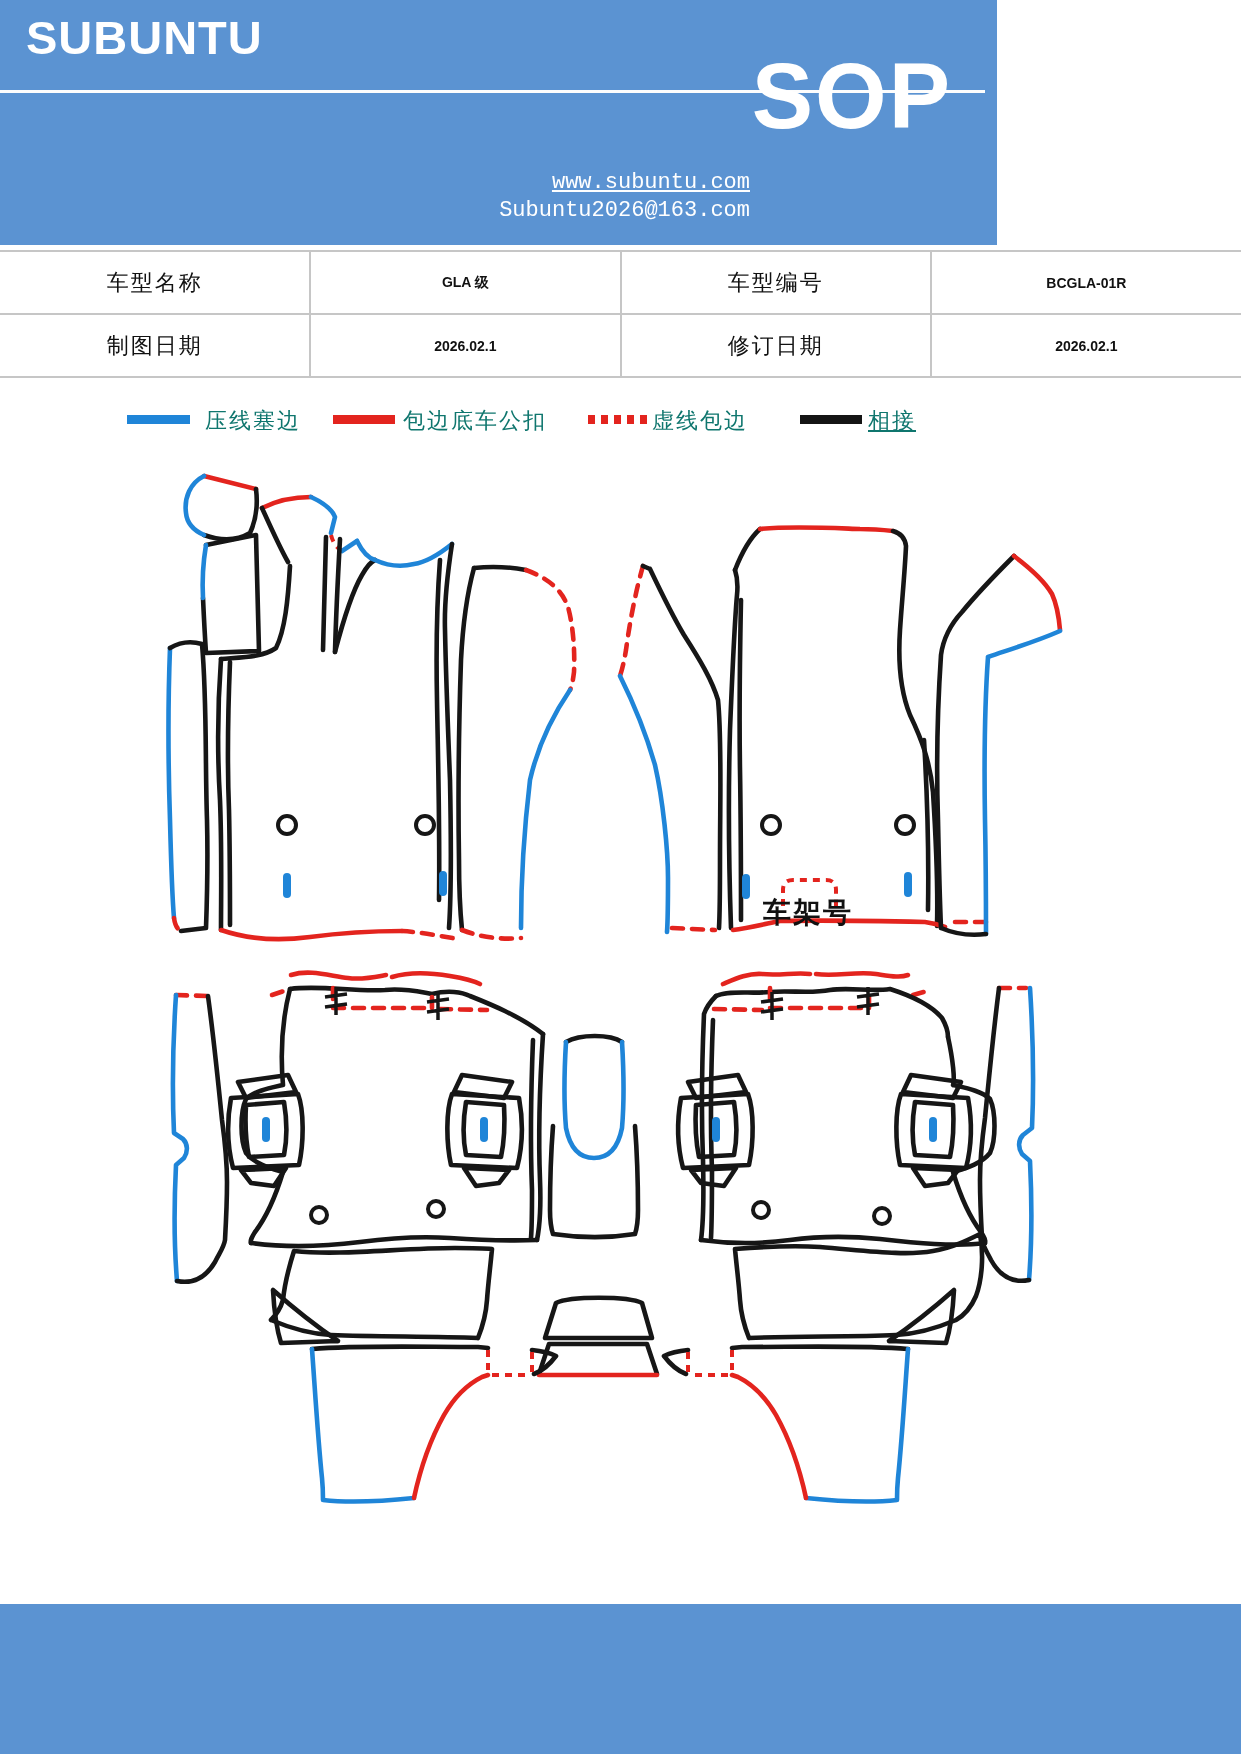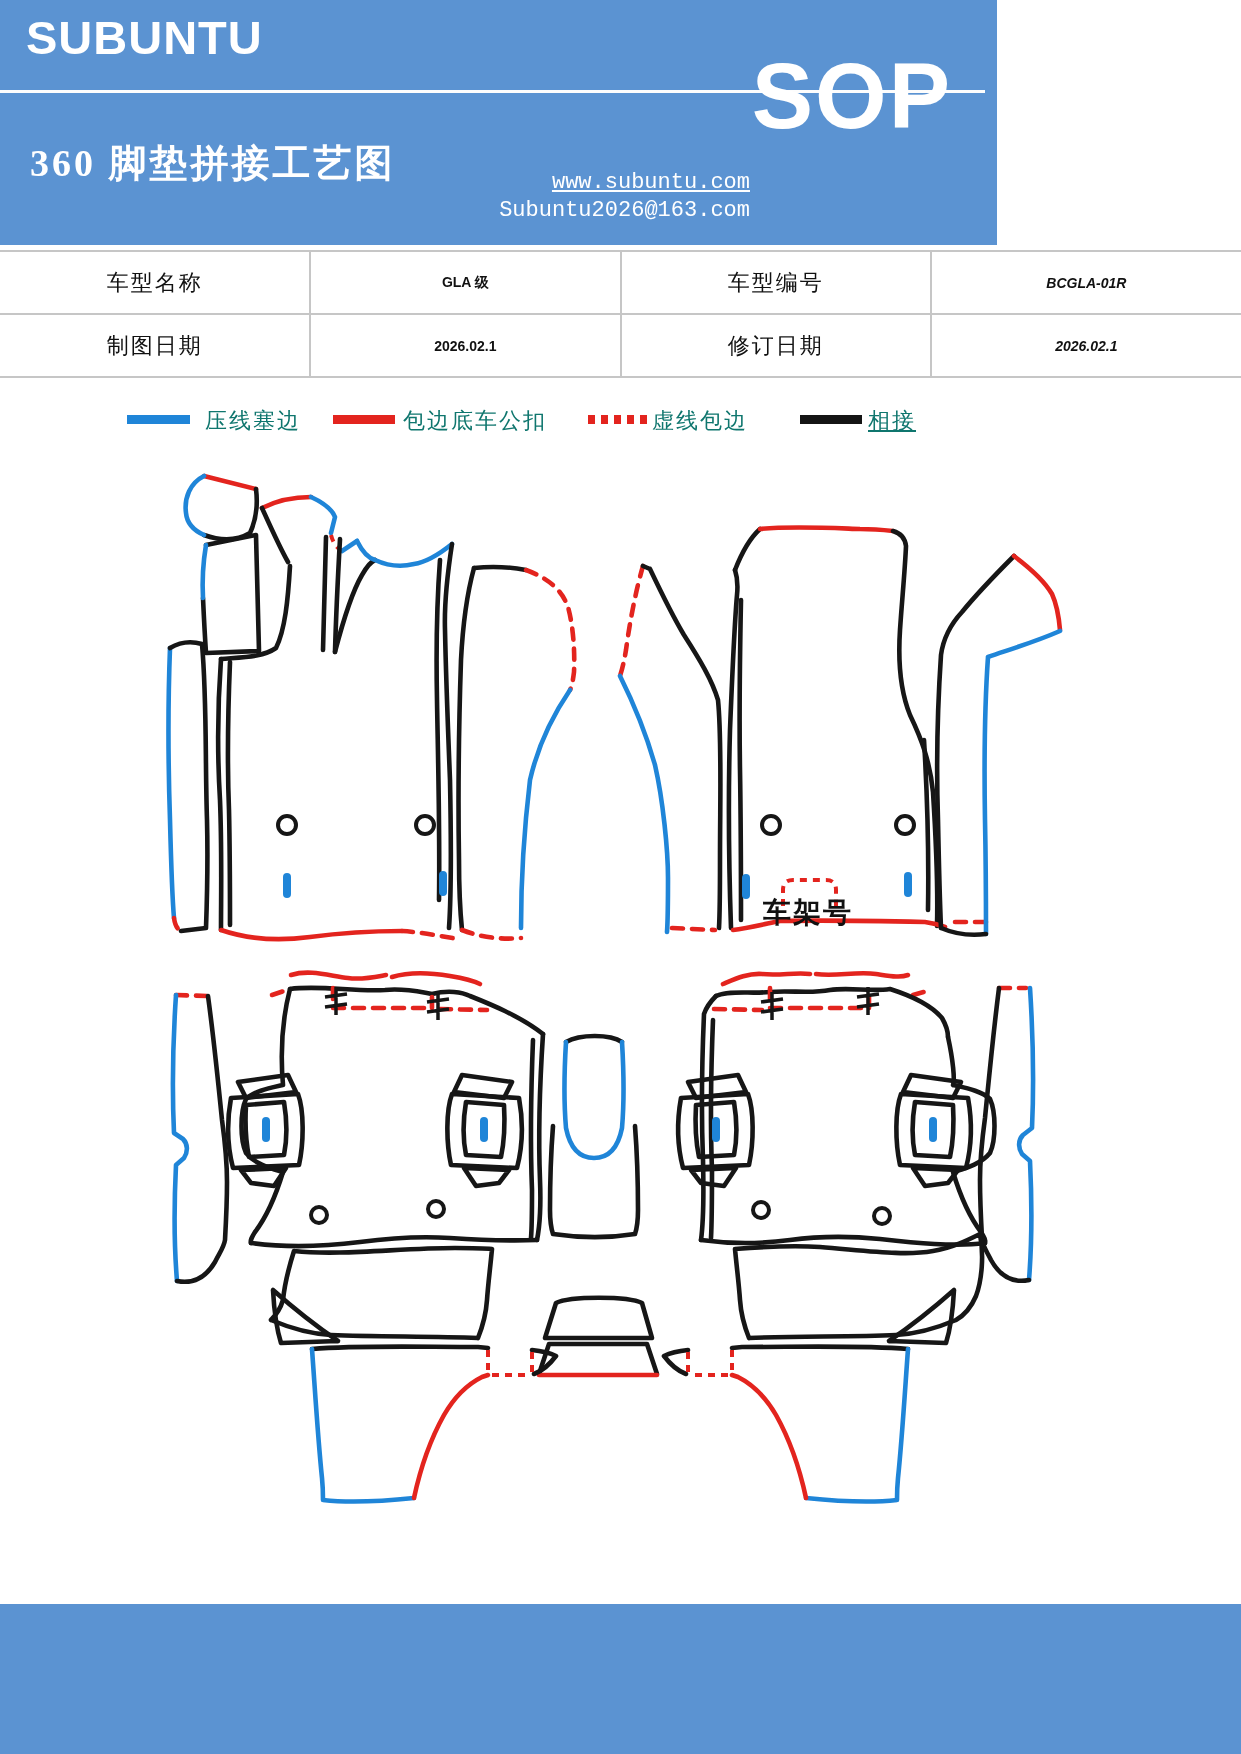--- a/index.html
+++ b/index.html
@@ -20,21 +20,21 @@
             font-family:"Liberation Mono","DejaVu Sans Mono",monospace;}
   .sop{position:absolute;right:45px;top:44px;color:#fff;font-size:92px;font-weight:800;
        letter-spacing:2px;}
   
   .tbl{position:absolute;left:0;top:250px;width:1241px;height:118px;border-collapse:collapse;
        table-layout:fixed;}
   .tbl td{border:2px solid #c6c6c6;text-align:center;vertical-align:middle;height:59px;
           font-size:22px;color:#111;}
   .tbl td.lab{font-family:"Liberation Serif","DejaVu Serif",serif;letter-spacing:2px;}
   .tbl td.val{font-family:"Liberation Sans",sans-serif;font-weight:600;font-size:14px;}
-  .tbl td:first-child{border-left:none;}.tbl td:last-child{border-right:none;font-style:italic;}
+  .tbl td:first-child{border-left:none;}.tbl td:last-child{border-right:none;}
   
   .lgd-sw{position:absolute;height:9px;top:415px;}
   .sw-solid-blue{background:#1f85d8;}
   .sw-solid-red{background:#e3241e;}
   .sw-solid-black{background:#141414;}
   .sw-dash-red{background:repeating-linear-gradient(90deg,#e3241e 0 7px,transparent 7px 13px);}
   .lgd-tx{position:absolute;top:406px;font-size:22px;color:#0f766e;letter-spacing:2px;
           font-family:"Liberation Serif","DejaVu Serif",serif;}
   
   svg.diag{position:absolute;left:0;top:420px;}
@@ -51,21 +51,20 @@
   .ftr{position:absolute;left:0;top:1604px;width:1241px;height:150px;background:#5b93d2;}
 </style>
 </head>
 <body>
 
 <div class="page">
 
   <div class="hdr">
     <div class="brand">SUBUNTU</div>
     <div class="hdr-line"></div>
-    <div class="doc-title">360 脚垫拼接工艺图</div>
     <a class="hdr-url">www.subuntu.com</a>
     <div class="hdr-mail">Subuntu2026@163.com</div>
     <div class="sop">SOP</div>
   </div>
 
   <table class="tbl">
     <tbody>
         <tr>
       <td class="lab">车型名称</td>
       <td class="val">GLA 级</td>

